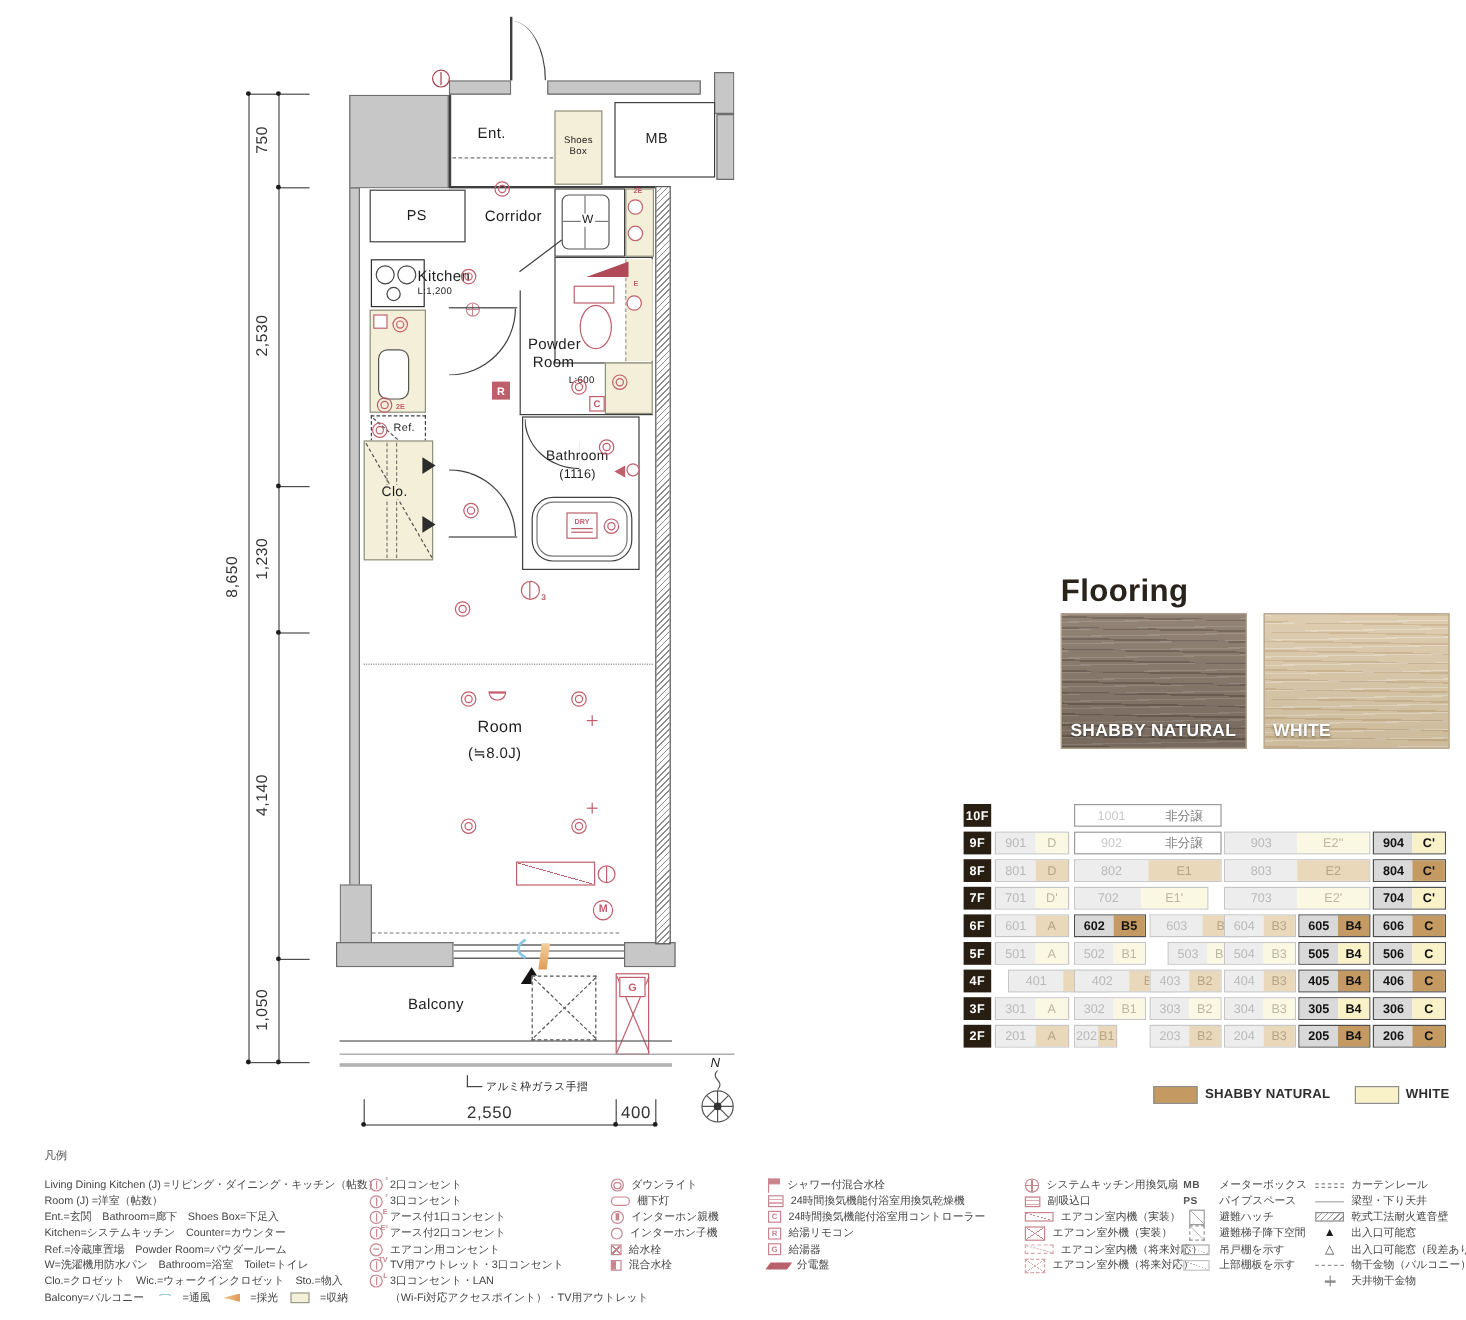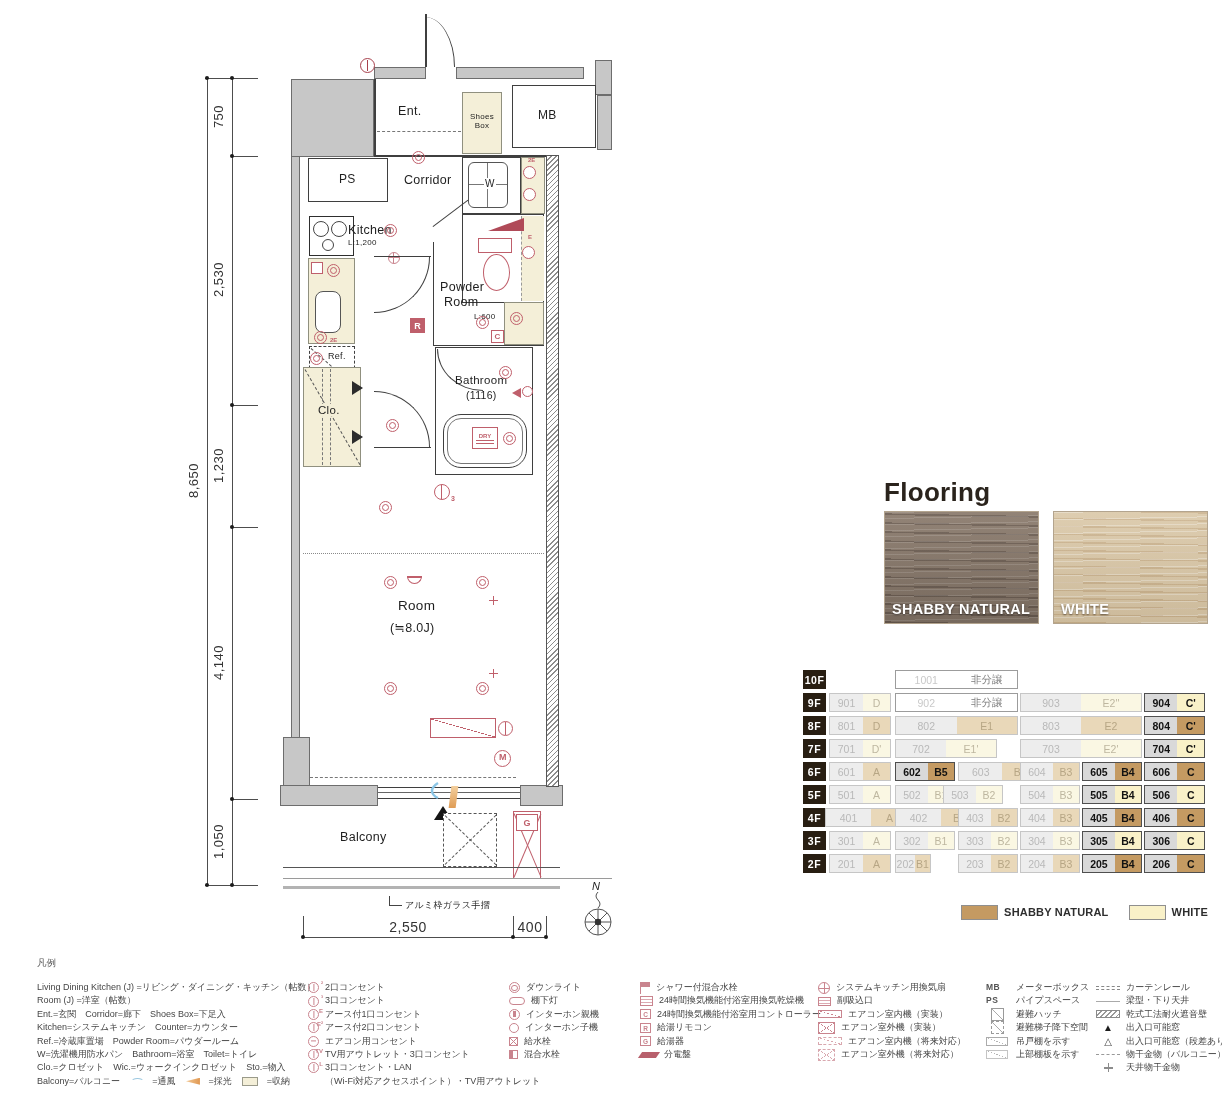--- a/index.html
+++ b/index.html
@@ -401,21 +401,21 @@
           <span class="no">804</span>
           <span class="ty">C'</span>
         </div>
     </div>
     <div class="srow" style="top:69px">
       <div class="flab">7F</div>
       <div class="cell sold wh" style="left:26px;width:62px">
           <span class="no">701</span>
           <span class="ty">D'</span>
         </div>
-      <div class="cell sold wh wide" style="left:92px;width:102px">
+      <div class="cell sold wh wide" style="left:92px;width:112px">
           <span class="no">702</span>
           <span class="ty">E1'</span>
         </div>
       <div class="cell sold wh wide" style="left:217px;width:122px">
           <span class="no">703</span>
           <span class="ty">E2'</span>
         </div>
       <div class="cell av wh" style="left:341px;width:61px">
           <span class="no">704</span>
           <span class="ty">C'</span>
@@ -451,40 +451,40 @@
     <div class="srow" style="top:115px">
       <div class="flab">5F</div>
       <div class="cell sold wh" style="left:26px;width:62px">
           <span class="no">501</span>
           <span class="ty">A</span>
         </div>
       <div class="cell sold wh" style="left:92px;width:60px">
           <span class="no">502</span>
           <span class="ty">B1</span>
         </div>
-      <div class="cell sold wh" style="left:140px;width:60px">
+      <div class="cell sold wh" style="left:170px;width:60px">
           <span class="no">503</span>
           <span class="ty">B2</span>
         </div>
       <div class="cell sold wh" style="left:217px;width:60px">
           <span class="no">504</span>
           <span class="ty">B3</span>
         </div>
       <div class="cell av wh" style="left:279px;width:60px">
           <span class="no">505</span>
           <span class="ty">B4</span>
         </div>
       <div class="cell av wh" style="left:341px;width:61px">
           <span class="no">506</span>
           <span class="ty">C</span>
         </div>
     </div>
     <div class="srow" style="top:138px">
       <div class="flab">4F</div>
-      <div class="cell sold sh" style="left:22px;width:84px">
+      <div class="cell sold sh" style="left:37px;width:84px">
           <span class="no">401</span>
           <span class="ty">A</span>
         </div>
       <div class="cell sold sh" style="left:92px;width:84px">
           <span class="no">402</span>
           <span class="ty">B1</span>
         </div>
       <div class="cell sold sh" style="left:155px;width:60px">
           <span class="no">403</span>
           <span class="ty">B2</span>
@@ -563,21 +563,21 @@
     <span class="sq" style="background:#f9f1c8"></span>
     <span class="t" style="margin-right:0">WHITE</span>
   </div>
 
   <section>
     <div class="lt" style="left:37px;top:957px">凡例</div>
 
     <div class="lcol" style="left:37px;top:981px">
       <div class="lrow">Living Dining Kitchen (J) =リビング・ダイニング・キッチン（帖数）</div>
       <div class="lrow">Room (J) =洋室（帖数）</div>
-      <div class="lrow">Ent.=玄関　Corridor=廊下　Shoes Box=下足入</div>
+      <div class="lrow">Ent.=玄関　Bathroom=廊下　Shoes Box=下足入</div>
       <div class="lrow">Kitchen=システムキッチン　Counter=カウンター</div>
       <div class="lrow">Ref.=冷蔵庫置場　Powder Room=パウダールーム</div>
       <div class="lrow">W=洗濯機用防水パン　Bathroom=浴室　Toilet=トイレ</div>
       <div class="lrow">Clo.=クロゼット　Wic.=ウォークインクロゼット　Sto.=物入</div>
       <div class="lrow">
         <span>Balcony=バルコニー</span>
         <span class="ic wav" style="margin-left:8px"></span>
         <span>=通風</span>
         <span class="ic sun" style="margin-left:8px"></span>
         <span>=採光</span>
@@ -608,21 +608,21 @@
 
     <div class="lcol" style="left:640px;top:981px">
       <div class="lrow"><span class="ic shw"></span><span>シャワー付混合水栓</span></div>
       <div class="lrow"><span class="ic vd24"></span><span>24時間換気機能付浴室用換気乾燥機</span></div>
       <div class="lrow"><span class="ic bxl">C</span><span>24時間換気機能付浴室用コントローラー</span></div>
       <div class="lrow"><span class="ic bxl">R</span><span>給湯リモコン</span></div>
       <div class="lrow"><span class="ic bxl">G</span><span>給湯器</span></div>
       <div class="lrow"><span class="ic pnl"></span><span>分電盤</span></div>
     </div>
 
-    <div class="lcol" style="left:818px;top:981px">
+    <div class="lcol" style="left:854px;top:981px">
       <div class="lrow"><span class="ic kf"></span><span>システムキッチン用換気扇</span></div>
       <div class="lrow"><span class="ic sub"></span><span>副吸込口</span></div>
       <div class="lrow"><span class="ic aci"></span><span>エアコン室内機（実装）</span></div>
       <div class="lrow"><span class="ic aco"></span><span>エアコン室外機（実装）</span></div>
       <div class="lrow"><span class="ic aci fut"></span><span>エアコン室内機（将来対応）</span></div>
       <div class="lrow"><span class="ic aco fut"></span><span>エアコン室外機（将来対応）</span></div>
     </div>
 
     <div class="lcol" style="left:986px;top:981px">
       <div class="lrow"><span class="ic mbps">MB</span><span>メーターボックス</span></div>

